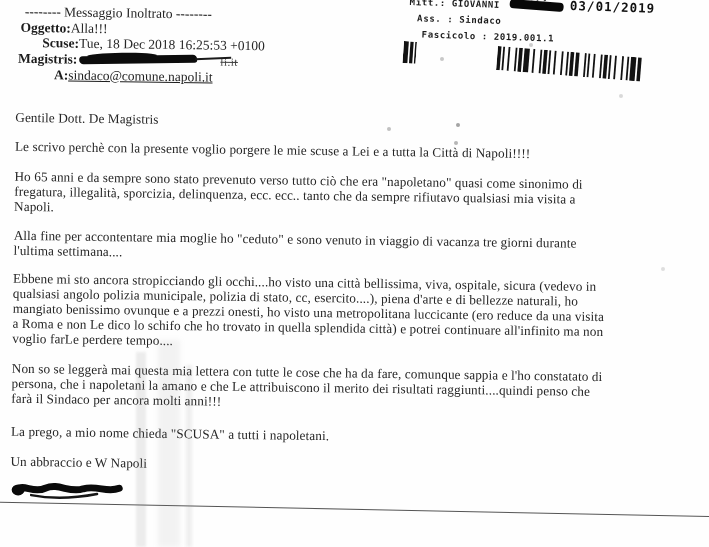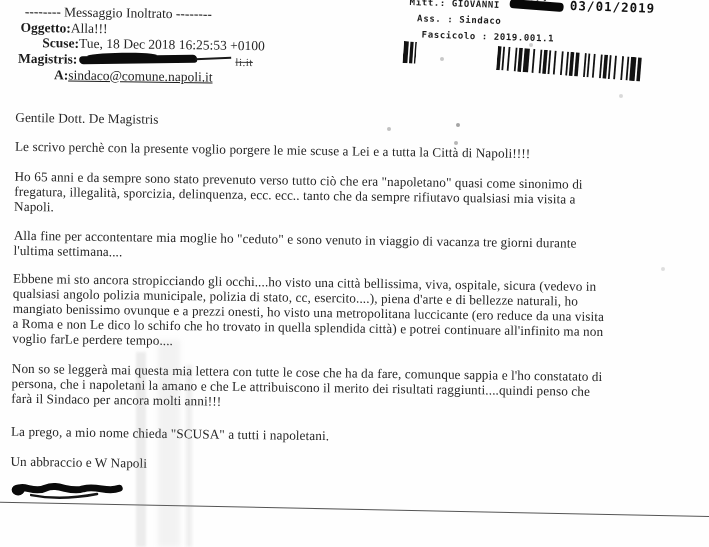--- a/index.html
+++ b/index.html
@@ -26,21 +26,21 @@
     display:inline-block;width:118px;height:8px;background:#0c0c0c;border-radius:4px 5px 3px 5px;
     vertical-align:middle;margin:0 0 2px 2px;transform:rotate(-1.6deg);position:relative;
   }
   .redact-scribble::before{ 
     content:"";position:absolute;left:8px;top:-3px;width:70px;height:6px;background:#0c0c0c;border-radius:50%;
   }
   .redact-scribble::after{ 
     content:"";position:absolute;right:-34px;top:3px;width:36px;height:2.4px;background:#1a1a1a;transform:rotate(-1.5deg);
   }
   .strike-frag{
-    font-size:11px;color:#3c3c3c;text-decoration:line-through;margin-left:38px;letter-spacing:.5px;
+    font-size:11px;color:#3c3c3c;text-decoration:line-through;margin-left:23px;letter-spacing:.5px;
   }
 
   
   .letter{position:absolute;left:17px;top:110px;width:690px;}
   .para{white-space:pre-line;font-size:13.2px;line-height:15px;letter-spacing:.1px;color:#262626;}
   .p1{margin:0 0 14px 0;}
   .p2{margin:0 0 15px 0;}
   .p3{margin:0 0 14px 0;}
   .p4{margin:0 0 13px 0;}
   .p5{margin:0 0 15px 0;}

